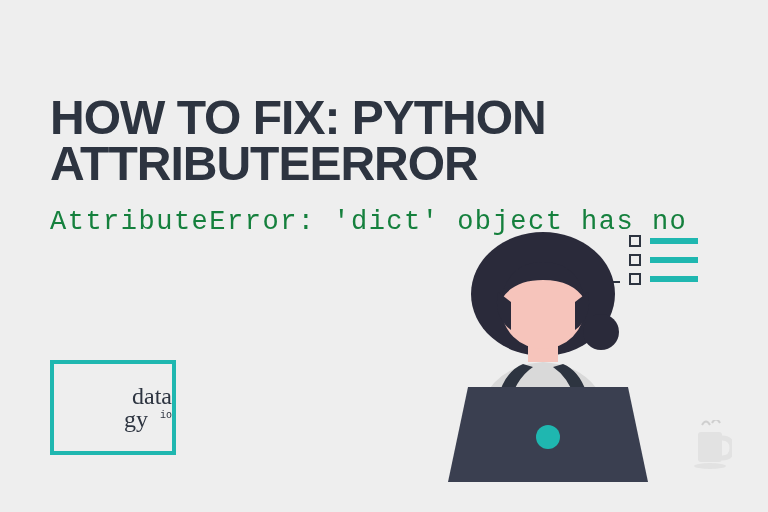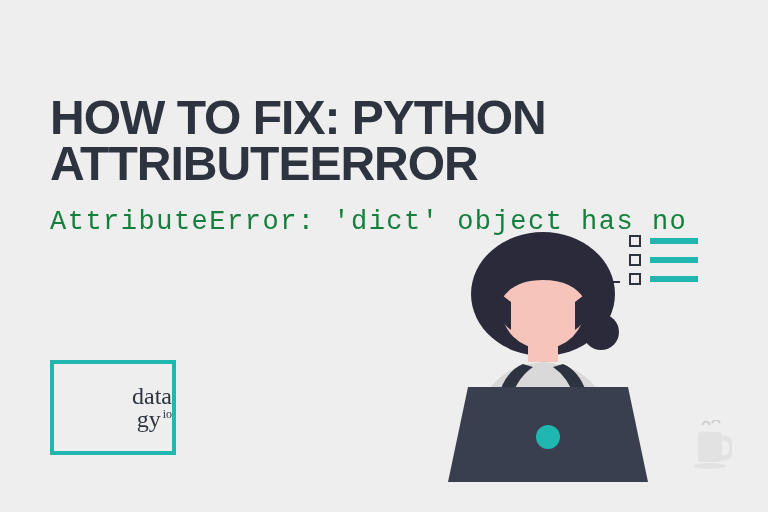--- a/index.html
+++ b/index.html
@@ -101,21 +101,21 @@
   <div>AttributeError</div>
 </div>
 
 <div class="subtitle">
   <div>AttributeError: 'dict' object has no</div>
 </div>
 
 <div class="logo">
   <div>data</div>
   <div>
-    <span>gy</span><span style="font-size:12px;vertical-align:super;margin-left:2px;">io</span>
+    <span>gy</span><span style="font-size:10px;vertical-align:super;margin-left:12px;font-family:Liberation Mono, monospace;">io</span>
   </div>
 </div>
 
 <div class="checklist">
   <div class="row">
       <div class="box"></div>
       <div class="line"></div>
     </div>
   <div class="row">
       <div class="box"></div>

